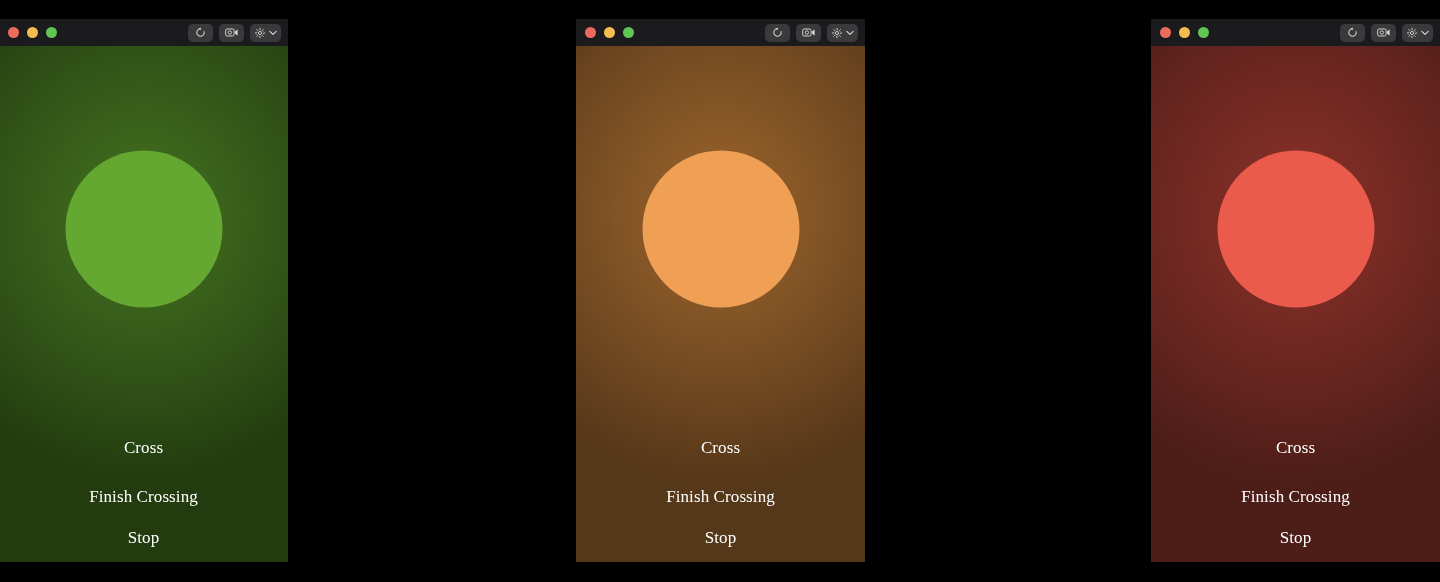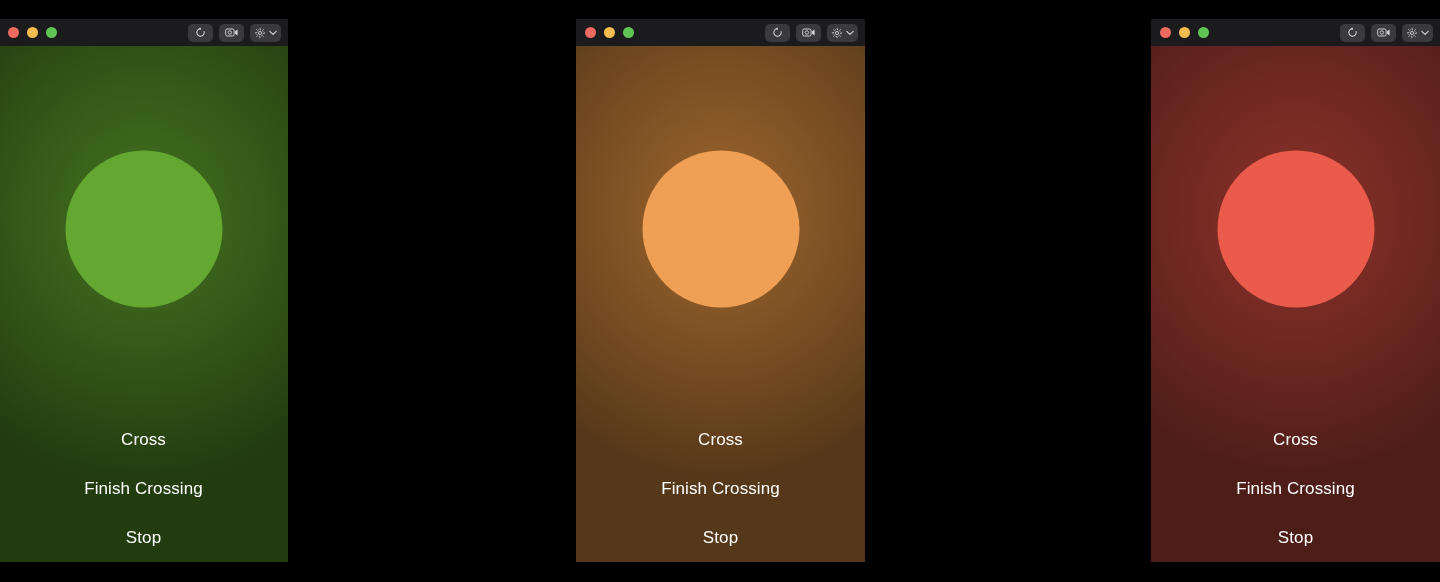--- a/index.html
+++ b/index.html
@@ -51,20 +51,21 @@
     cursor:default;
   }
   .tb-btn svg { display:block; }
   .tb-btn .chev { margin-left:1px; }
 
   
   .screen {
     position:relative;
     height:516px;
     overflow:hidden;
+    font-family:Liberation Serif, serif;
   }
   .glow {
     position:absolute;
     left:50%;
     top:183px;
     transform:translate(-50%,-50%);
     width:560px; height:560px;
     border-radius:50%;
     pointer-events:none;
   }
@@ -87,21 +88,21 @@
     align-items:center;
   }
   .label {
     color:#ffffff;
     font-size:17px;
     line-height:1;
     letter-spacing:0.1px;
     text-align:center;
   }
   .label.l0 { margin-bottom:32px; }
-  .label.l1 { margin-bottom:32px; }
+  .label.l1 { margin-bottom:24px; }
   .label.l2 { margin-bottom:2px; }
 
   
   #win-green  { left:-1px;   }
   #win-orange { left:576px;  }
   #win-red    { left:1151px; }
 </style>
 </head>
 <body style="background: rgb(0, 0, 0);">
 

